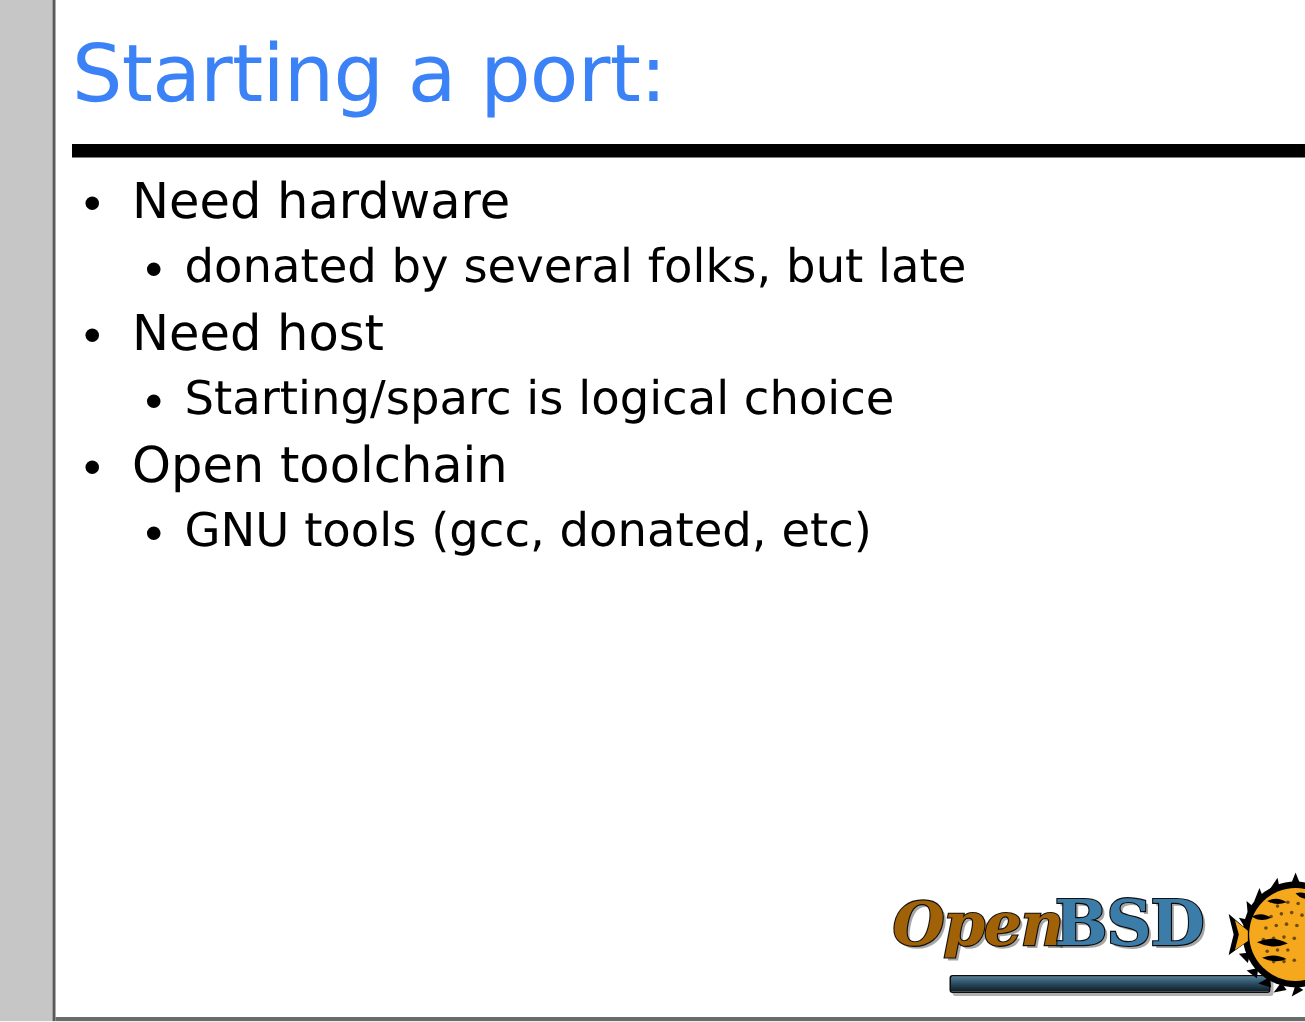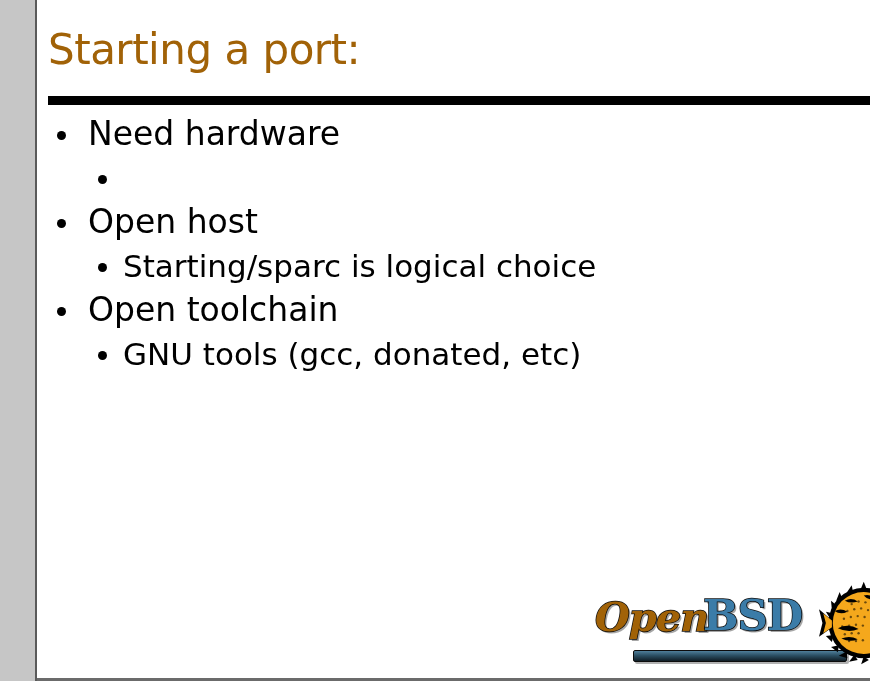--- a/index.html
+++ b/index.html
@@ -52,24 +52,24 @@
     top: 0;
     width: 833px;
     height: 678px;
   }
 
   
   .slide-title {
     position: absolute;
     left: 11px;
     top: 14px;
-    font-size: 42px;
+    font-size: 53px;
     line-height: 72px;
     font-weight: normal;
-    color: #a16207;
+    color: #3b82f6;
     letter-spacing: -0.5px;
     white-space: nowrap;
   }
   .title-rule {
     position: absolute;
     left: 11px;
     top: 96px;
     width: 822px;
     height: 9px;
     background: #000000;
@@ -201,25 +201,26 @@
 
     <div class="bullets">
 
       <div class="bullet-row lvl1">
         <span class="bullet-mark"></span>
         <span class="bullet-text">Need hardware</span>
       </div>
 
       <div class="bullet-row lvl2">
         <span class="bullet-mark"></span>
+        <span class="bullet-text">donated by several folks, but late</span>
       </div>
 
       <div class="bullet-row lvl1">
         <span class="bullet-mark"></span>
-        <span class="bullet-text">Open host</span>
+        <span class="bullet-text">Need host</span>
       </div>
 
       <div class="bullet-row lvl2">
         <span class="bullet-mark"></span>
         <span class="bullet-text">Starting/sparc is logical choice</span>
       </div>
 
       <div class="bullet-row lvl1">
         <span class="bullet-mark"></span>
         <span class="bullet-text">Open toolchain</span>

